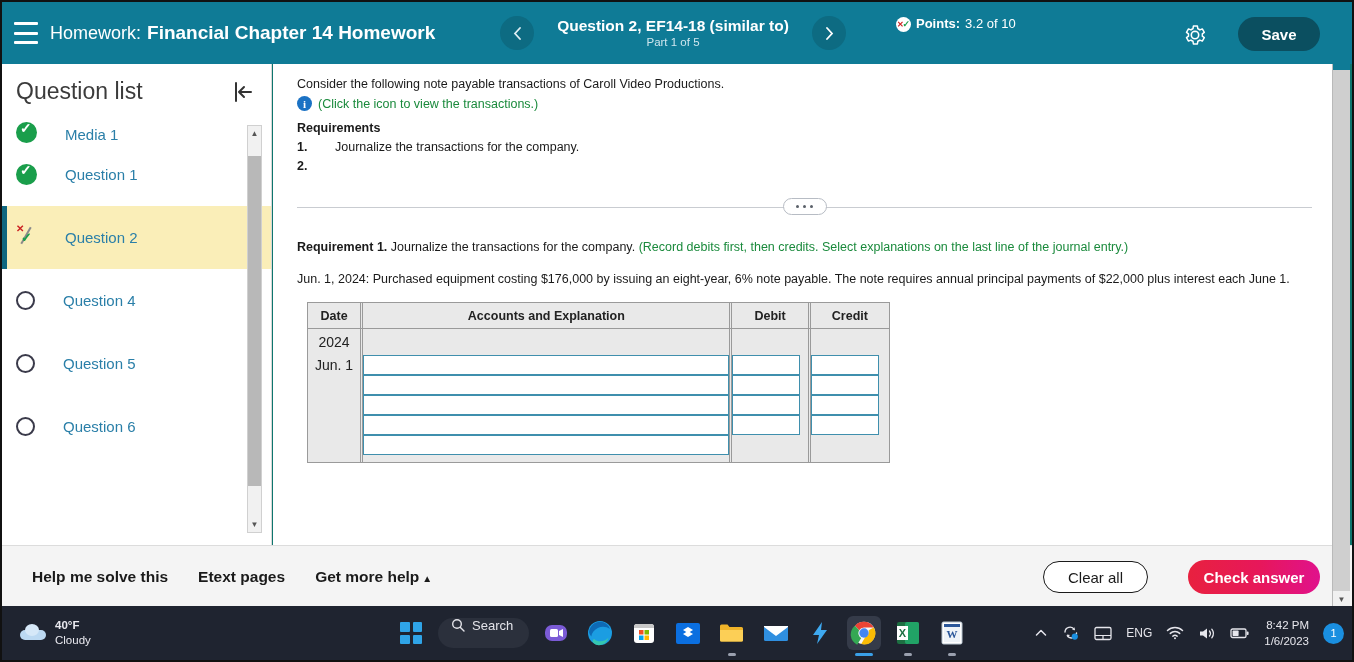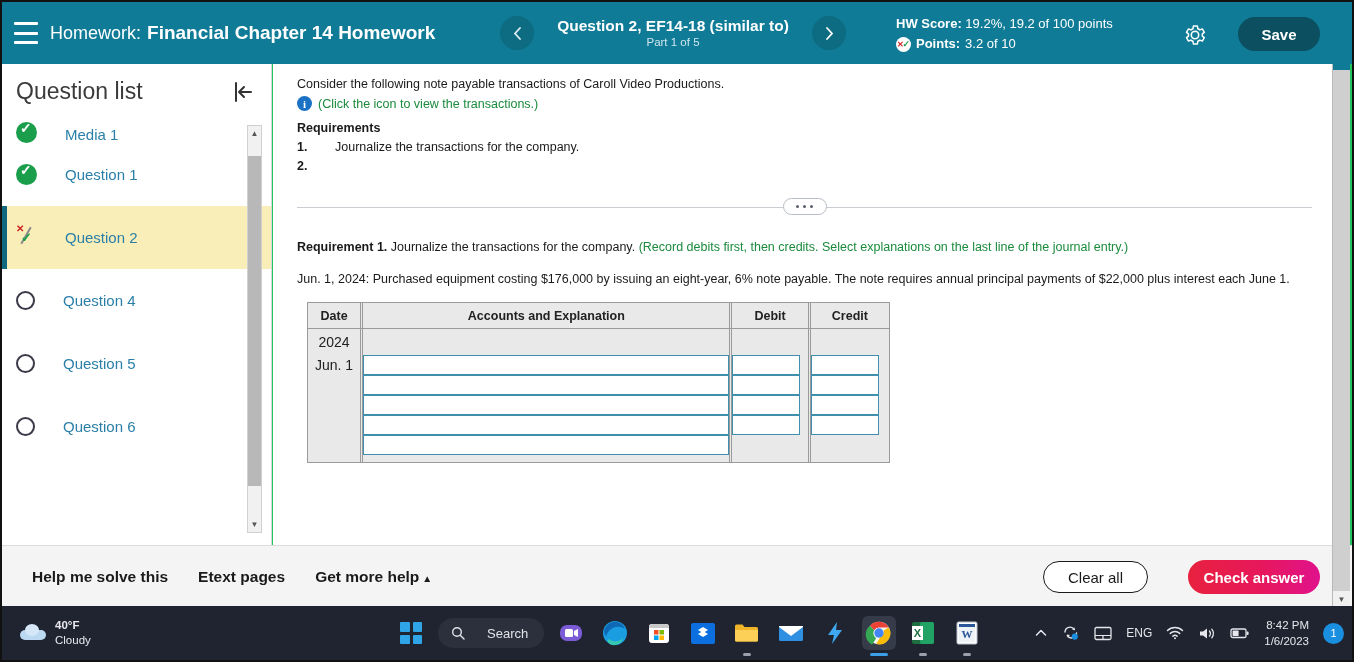--- a/index.html
+++ b/index.html
@@ -6,21 +6,21 @@
   html, body {
     margin: 0; padding: 0;
     width: 1354px; height: 662px;
     overflow: hidden;
     font-family: "Liberation Sans", sans-serif;
     background: #ffffff;
   }
   #app {
     position: relative;
     width: 1354px; height: 662px;
-    background: #22c55e;
+    background: #0f766e;
     border: 2px solid #111111;
     overflow: hidden;
   }
 
   
   .header {
     position: absolute; left: 0; top: 0;
     width: 1350px; height: 62px;
     background: #0f7b96;
     display: flex; align-items: center;
@@ -298,21 +298,21 @@
   .weather-txt { font-size: 11.5px; line-height: 15px; }
   .weather-txt .t1 { font-weight: bold; }
   .tb-center {
     position: absolute; left: 392px; display: flex; align-items: center; gap: 10px;
   }
   .tb-ico { width: 34px; height: 34px; position: relative; cursor: pointer; flex:none; }
   .win-ico { display:grid; grid-template-columns: 1fr 1fr; grid-template-rows: 1fr 1fr; gap:3px; width:22px; height:22px; margin:6px;}
   .win-ico i { background:#2fa4e7; display:block; border-radius:1px;}
   .search-pill {
     height: 30px; border-radius: 15px; background: #2b303c;
-    display: flex; align-items: center; gap: 22px; padding: 0 16px 0 13px;
+    display: flex; align-items: flex-start; gap: 7px; padding: 0 16px 0 13px;
     color: #e3e3e9; font-size: 13px; cursor: pointer;
   }
   .tb-running::after {
     content:""; position:absolute; left:50%; transform:translateX(-50%);
     bottom:-6px; width:8px; height:3px; border-radius:2px; background:#9aa0ae;
   }
   .tb-active { background:#353b49; border-radius:6px; }
   .tb-active::after {
     content:""; position:absolute; left:50%; transform:translateX(-50%);
     bottom:-6px; width:18px; height:3px; border-radius:2px; background:#3aa0e8;
@@ -354,24 +354,20 @@
         <div class="q-part">Part 1 of 5</div>
       </div>
       <div class="navcircle">
         <svg width="9" height="13" viewBox="0 0 9 13">
           <path d="M2 1 L7 6.5 L2 12" stroke="#ffffff" stroke-width="1.8" fill="none" stroke-linecap="round"></path>
         </svg>
       </div>
     </div>
 
     <div class="score-box">
-      <div>
-        <b>HW Score:</b>
-        <span>19.2%, 19.2 of 100 points</span>
-      </div>
       <div class="pts-row">
         <span class="pts-icon"></span>
         <b>Points:</b>
         <span>3.2 of 10</span>
       </div>
     </div>
 
     <div class="gear-btn">
       <svg width="24" height="24" viewBox="0 0 24 24">
         <path d="M12 8.3a3.7 3.7 0 100 7.4 3.7 3.7 0 000-7.4z" fill="none" stroke="#ffffff" stroke-width="1.6"></path>

